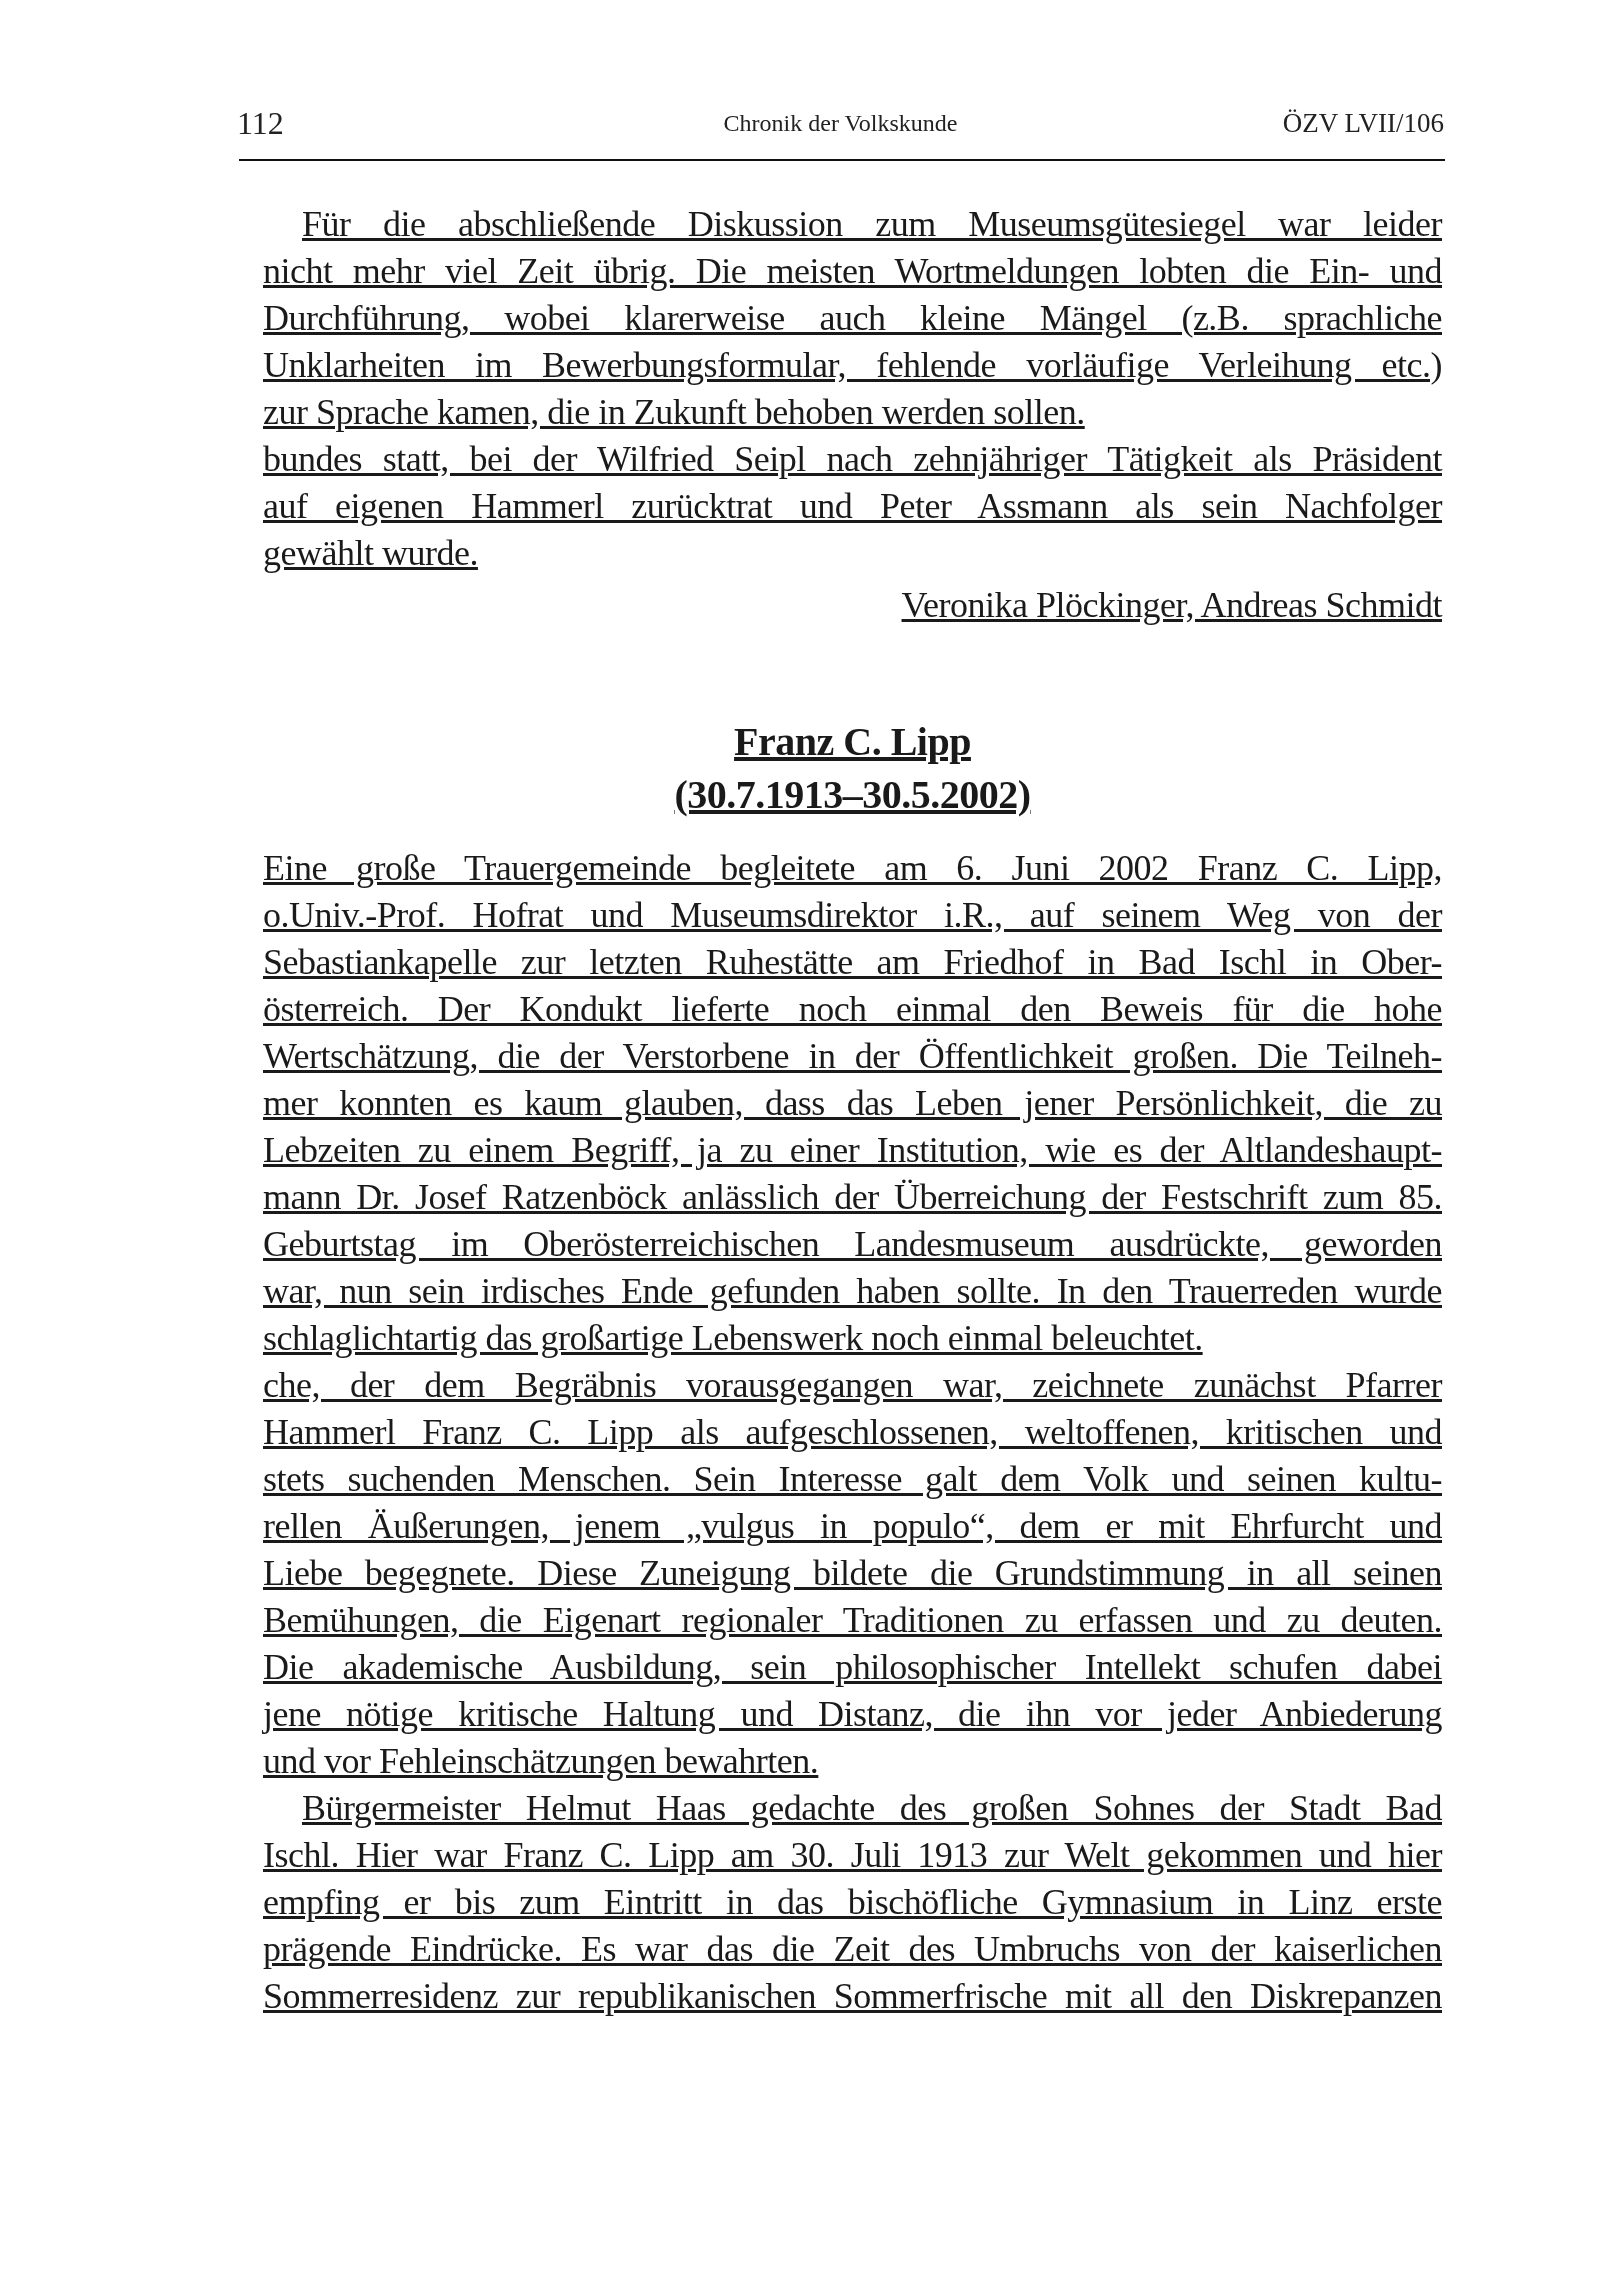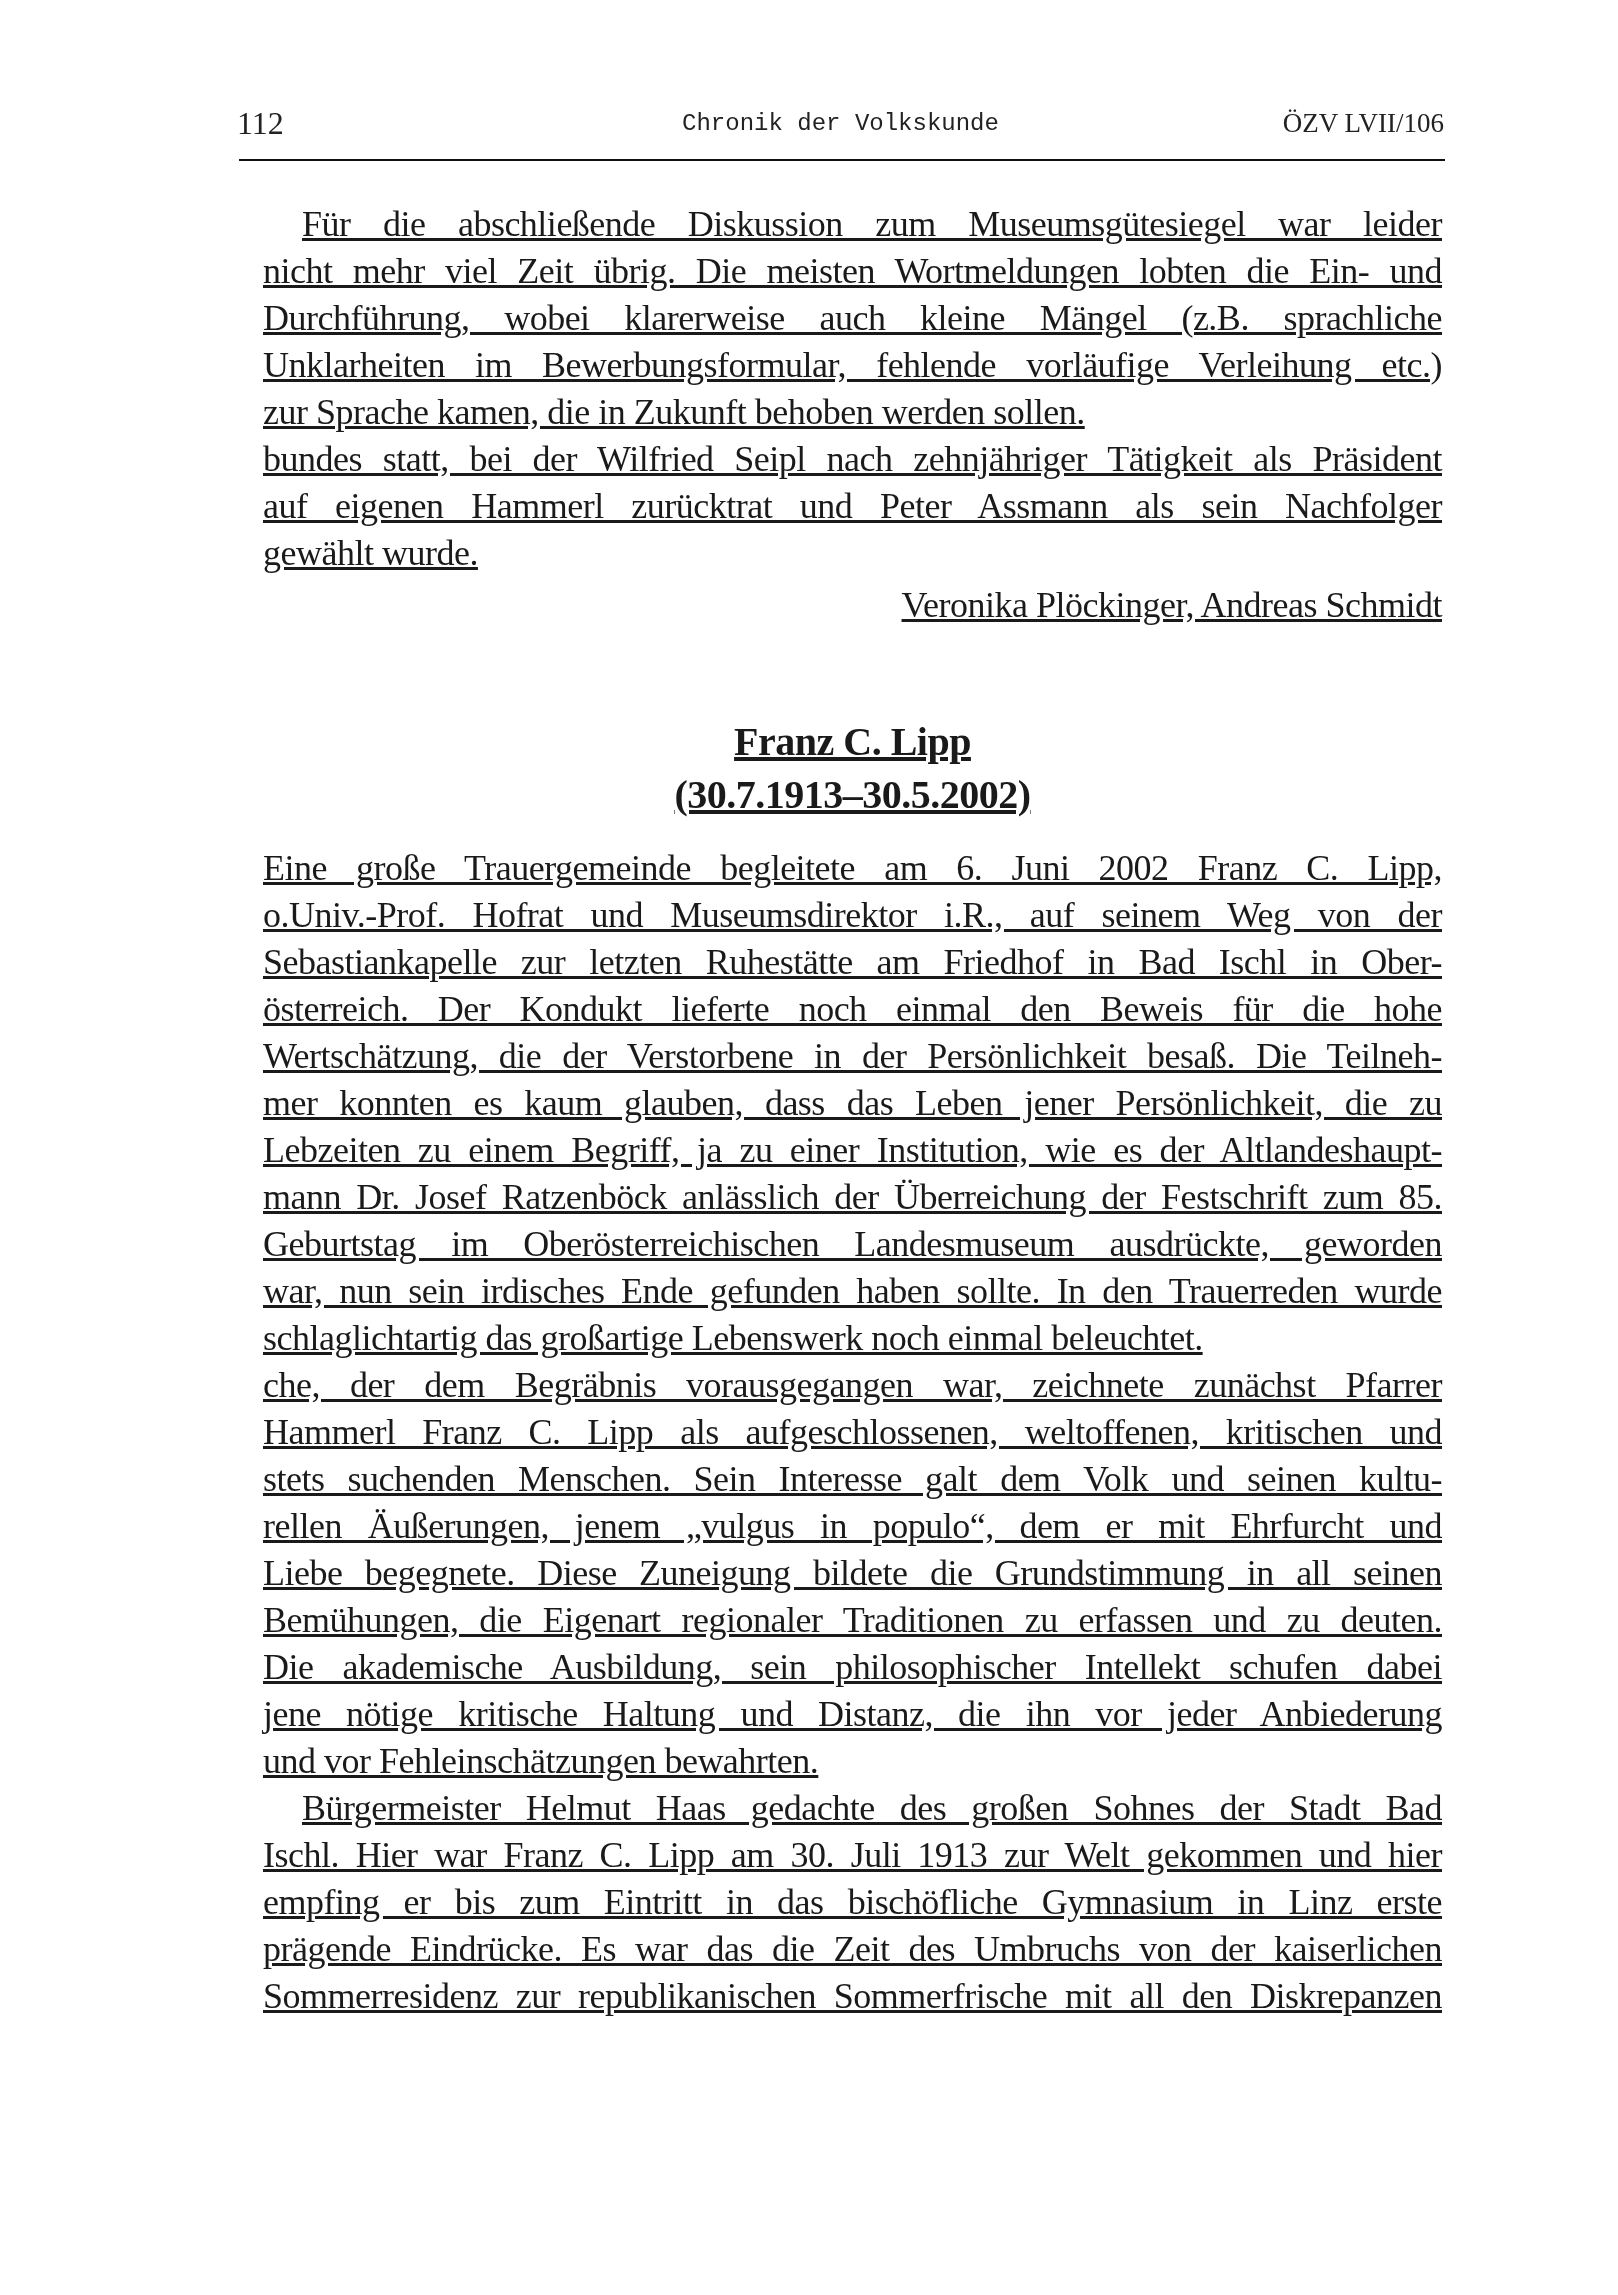--- a/index.html
+++ b/index.html
@@ -7,21 +7,21 @@
   .page {
     position: absolute; left: 0; top: 0; width: 1618px; height: 2188px;
     background: #ffffff; color: #1a1a1a;
     font-family: "Liberation Serif", "DejaVu Serif", serif;
   }
   .header {
     position: absolute; left: 237px; top: 105px; width: 1207px; height: 40px;
     font-size: 27.5px; color: #222;
   }
   .header .pno { position: absolute; left: 0; top: 0; font-size: 32px; }
-  .header .title { position: absolute; left: 0; right: 0; top: 4.9px; text-align: center; font-family: Liberation Mono, monospace; font-size: 24px; }
+  .header .title { position: absolute; left: 0; right: 0; top: 4.9px; text-align: center; font-family: Liberation Serif, serif; font-size: 24px; }
   .header .vol { position: absolute; right: 0; top: 3.2px; font-size: 27px; }
   .rule { position: absolute; left: 239px; top: 159px; width: 1206px; height: 2.4px; background: #111; }
   .body {
     position: absolute; left: 263px; top: 201px; width: 1179px;
     font-size: 36px; line-height: 47px; text-align: justify;
     letter-spacing: -0.5px;
   }
   .line { display: block; height: 47px; white-space: nowrap; text-align-last: justify; text-align: justify; text-decoration: underline; }
   .line.last { text-align-last: left; }
   .indent { text-indent: 39px; }
@@ -63,21 +63,21 @@
     <div class="gap-large"></div>
     <div class="line obit-title">Franz C. Lipp</div>
     <div class="line obit-title">(30.7.1913–30.5.2002)</div>
     <div class="gap-small"></div>
     <div id="obit">
         <div>
           <div class="line">Eine große Trauergemeinde begleitete am 6. Juni 2002 Franz C. Lipp,</div>
           <div class="line">o.Univ.-Prof. Hofrat und Museumsdirektor i.R., auf seinem Weg von der</div>
           <div class="line">Sebastiankapelle zur letzten Ruhestätte am Friedhof in Bad Ischl in Ober-</div>
           <div class="line">österreich. Der Kondukt lieferte noch einmal den Beweis für die hohe</div>
-          <div class="line">Wertschätzung, die der Verstorbene in der Persönlichkeit besaß. Die Teilneh-</div>
+          <div class="line">Wertschätzung, die der Verstorbene in der Öffentlichkeit großen. Die Teilneh-</div>
           <div class="line">mer konnten es kaum glauben, dass das Leben jener Persönlichkeit, die zu</div>
           <div class="line">Lebzeiten zu einem Begriff, ja zu einer Institution, wie es der Altlandeshaupt-</div>
           <div class="line">mann Dr. Josef Ratzenböck anlässlich der Überreichung der Festschrift zum 85.</div>
           <div class="line">Geburtstag im Oberösterreichischen Landesmuseum ausdrückte, geworden</div>
           <div class="line">war, nun sein irdisches Ende gefunden haben sollte. In den Trauerreden wurde</div>
           <div class="line last">schlaglichtartig das großartige Lebenswerk noch einmal beleuchtet.</div>
         </div>
         <div>
           <div class="line">che, der dem Begräbnis vorausgegangen war, zeichnete zunächst Pfarrer</div>
           <div class="line">Hammerl Franz C. Lipp als aufgeschlossenen, weltoffenen, kritischen und</div>

